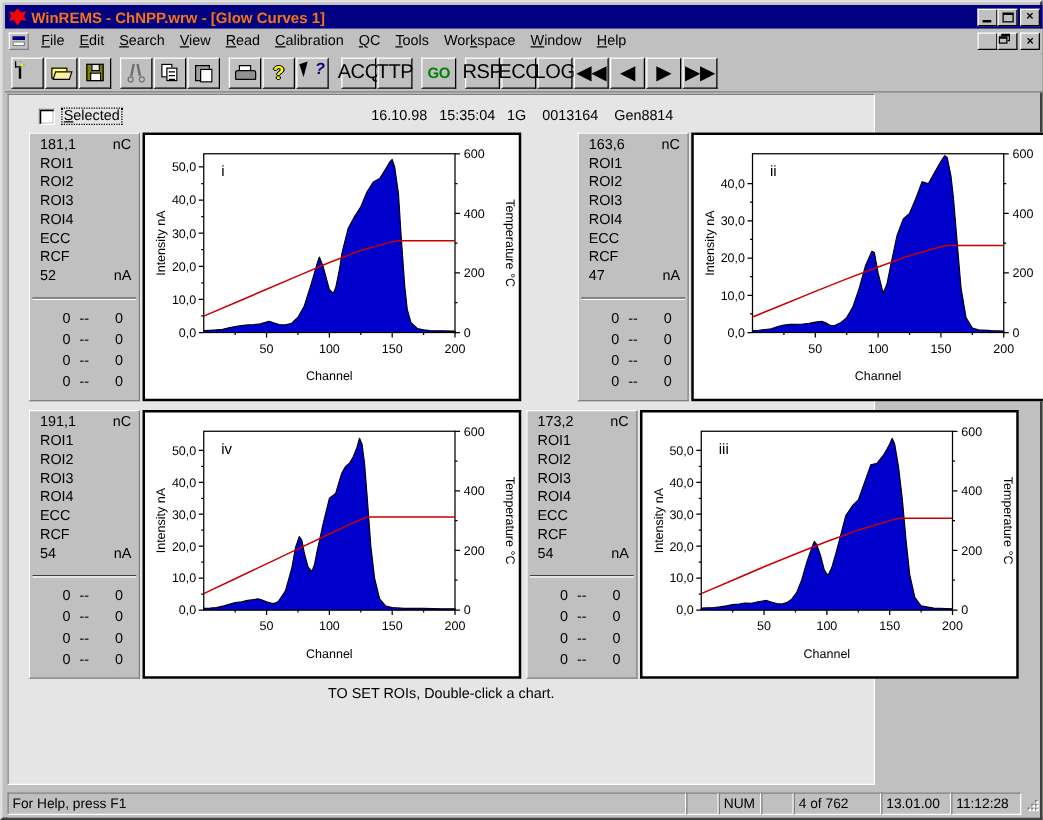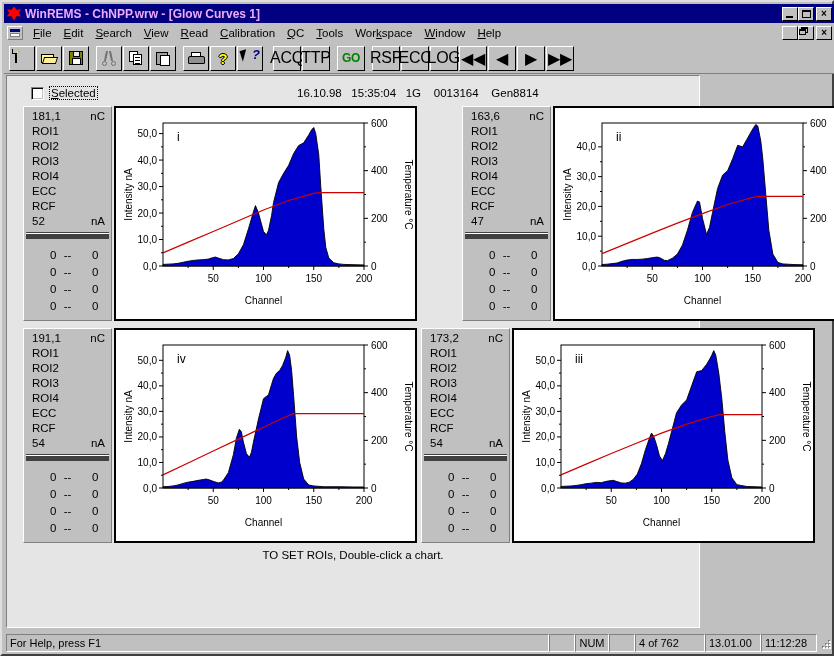--- a/index.html
+++ b/index.html
@@ -25,21 +25,21 @@
   }
   .title-icon{
     width:16px;height:14px;margin-right:3px;flex:none;position:relative;
   }
   .title-icon .bug{
     position:absolute;left:1px;top:0;width:14px;height:14px;
     background:#ff0000;
     clip-path:polygon(50% 0%,70% 25%,100% 18%,85% 45%,100% 72%,70% 68%,50% 100%,30% 68%,0% 72%,15% 45%,0% 18%,30% 25%);
   }
   .title-text{
-    color:#f0abfc;font-weight:bold;font-size:12px;white-space:nowrap;
+    color:#f97316;font-weight:bold;font-size:12px;white-space:nowrap;
     font-family:"Liberation Sans", sans-serif;
   }
   .title-btns{margin-left:auto;display:flex;gap:0px;}
   .tbtn{
     width:16px;height:14px;background:#c0c0c0;
     border-top:1px solid #fff;border-left:1px solid #fff;
     border-right:1px solid #000;border-bottom:1px solid #000;
     box-sizing:border-box;position:relative;margin-left:0px;
     font-size:9px;line-height:12px;text-align:center;
     font-family:"Liberation Sans", sans-serif;
@@ -165,21 +165,21 @@
   .q-bl{left:0;top:222px;}
   .q-br{left:398px;top:222px;}
   .info-panel{
     width:89px;height:215px;background:#c0c0c0;
     border-top:1px solid #fff;border-left:1px solid #fff;
     border-right:1px solid #808080;border-bottom:1px solid #808080;
     box-sizing:border-box;position:relative;flex:none;
   }
   .info-top{
     position:absolute;left:2px;top:2px;right:2px;height:130px;
-    border-bottom:7px solid #404040;
+    border-bottom:1px solid #404040;
     box-sizing:border-box;
   }
   .info-top::after{content:"";position:absolute;left:0;bottom:-2px;width:100%;height:1px;background:#fff;}
   .irow{
     display:flex;justify-content:space-between;font-size:11.5px;
     padding:0 4px 0 6px;line-height:15px;height:15px;
   }
   .irow .v{}
   .irow .u{}
   .irow.right{justify-content:flex-start;}
@@ -212,21 +212,21 @@
   }
   .sb-cell{
     height:18px;line-height:16px;
     border-top:1px solid #808080;border-left:1px solid #808080;
     border-right:1px solid #fff;border-bottom:1px solid #fff;
     box-sizing:border-box;font-size:11px;padding:0 3px;
     margin-right:0;white-space:nowrap;
   }
   .sb-main{flex:1;}
   .sb-blank{width:26px;}
-  .sb-num{width:34px;text-align:center;}
+  .sb-num{width:34px;text-align:left;}
   .sb-blank2{width:26px;}
   .sb-cnt{width:70px;}
   .sb-date{width:56px;}
   .sb-time{width:56px;}
   .sb-grip{
     width:14px;height:14px;margin-left:1px;position:relative;flex:none;
   }
   .sb-grip i{position:absolute;right:1px;width:2px;height:2px;background:#fff;box-shadow:-1px -1px 0 #808080;}
 </style>
 </head>

